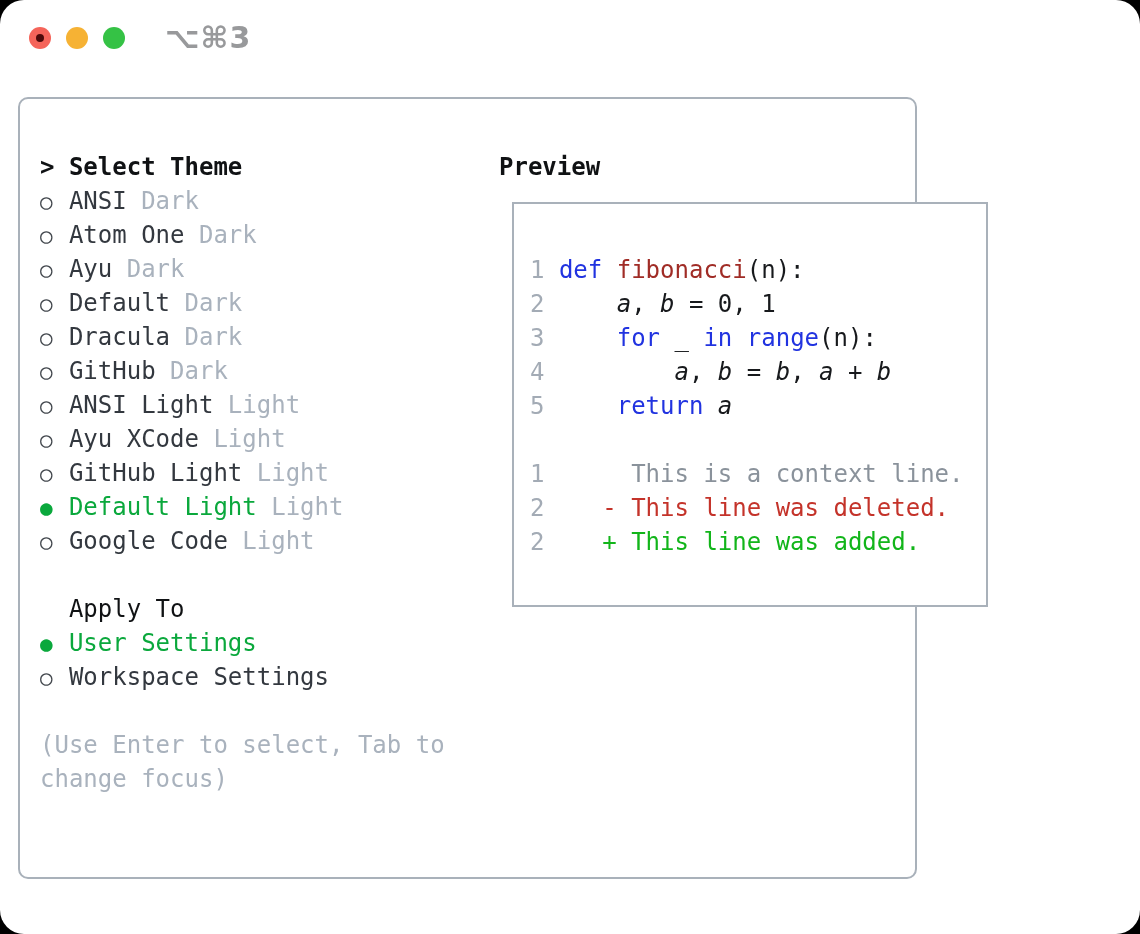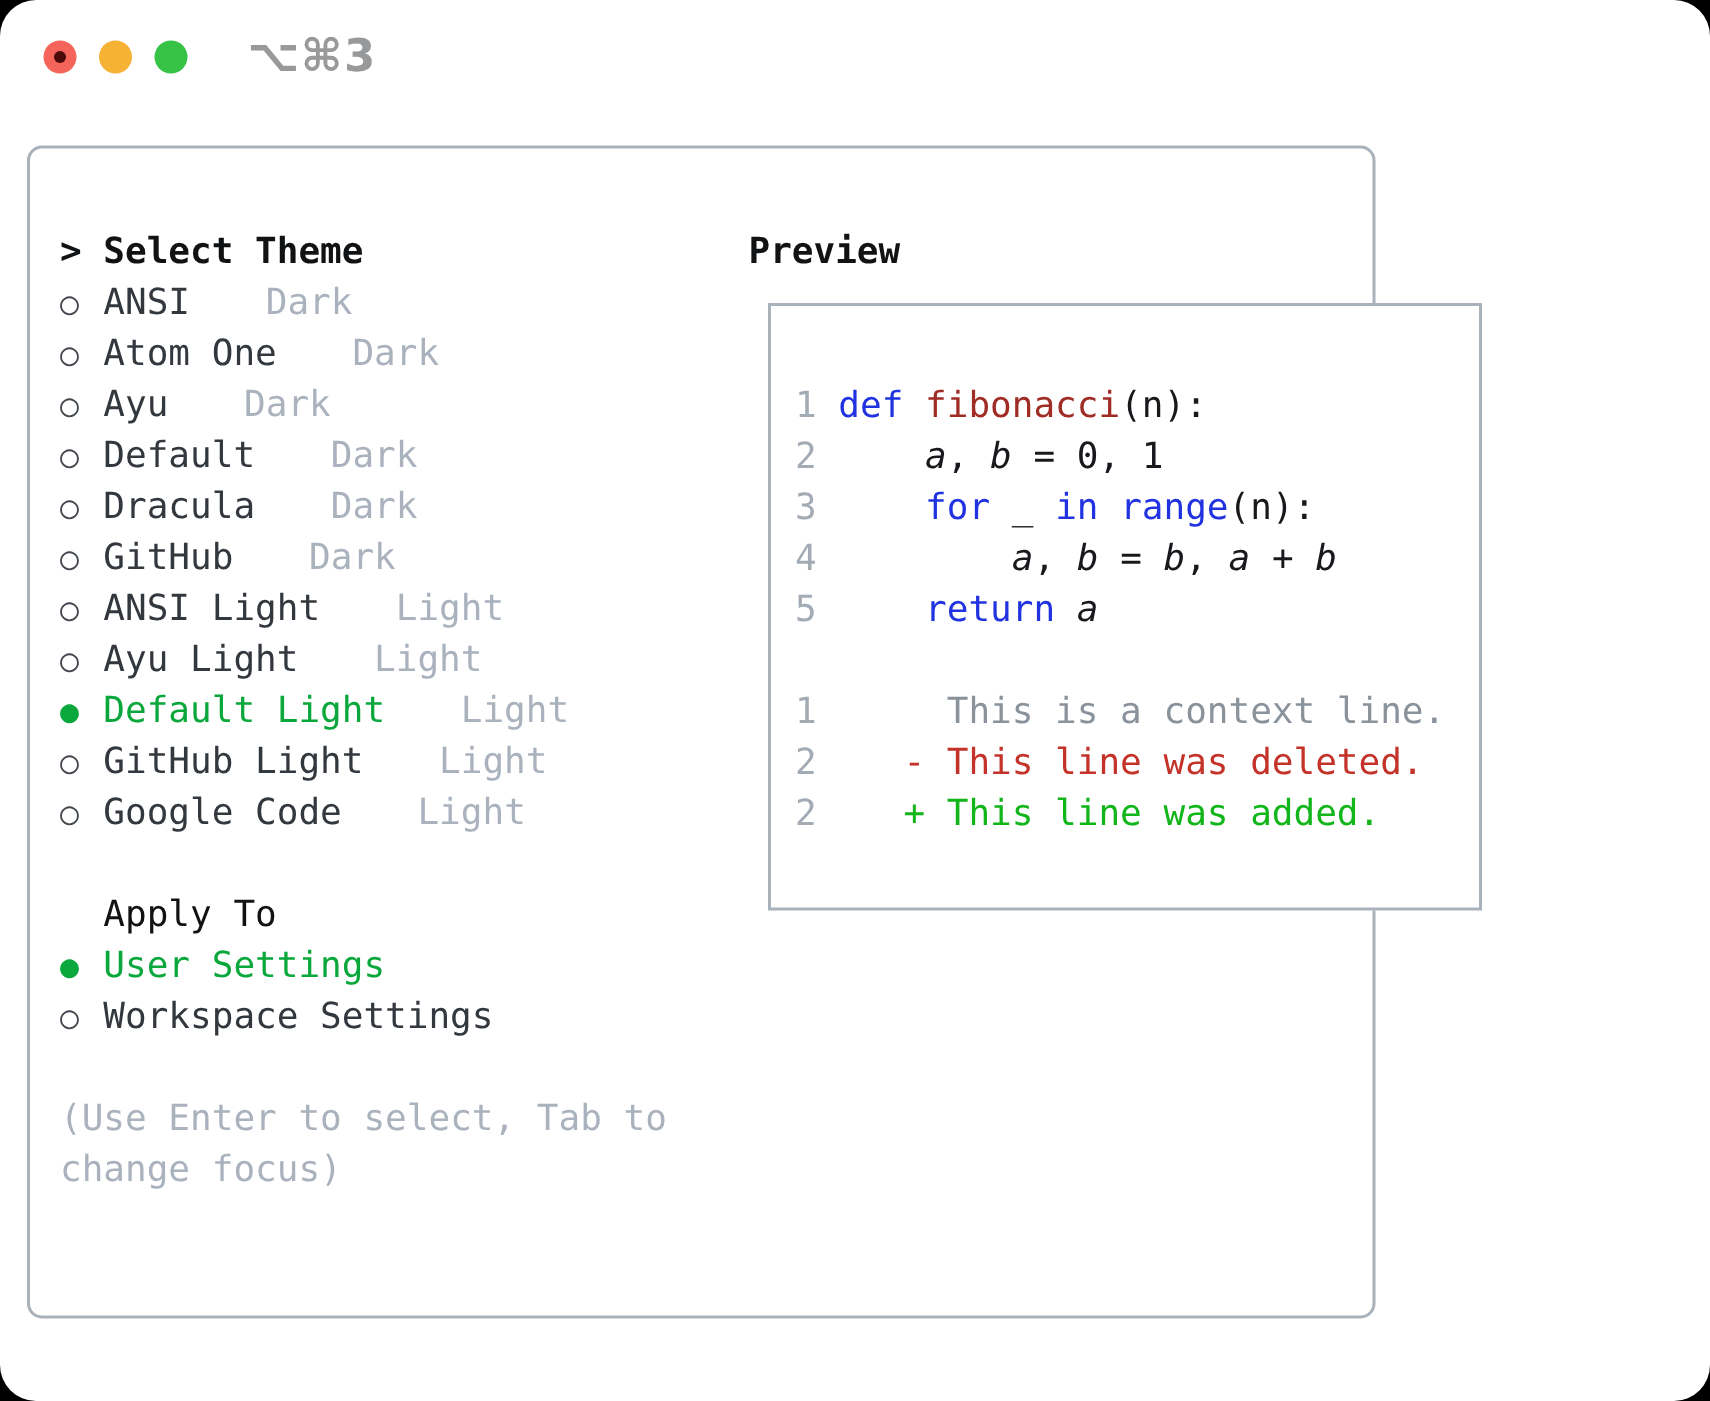--- a/index.html
+++ b/index.html
@@ -41,21 +41,21 @@
     background: #fff;
   }
   .line { height: 34px; line-height: 34px; white-space: pre; font-size: 24px; }
   
   .left-col { position: absolute; left: 20px; top: 51px; }
   .list-title { font-weight: bold; color: #101214; }
   .marker { display: inline-block; width: 28.9px; }
   .radio { color: #43484e; font-size: 21px; }
   .radio.on { color: #0aa83c; }
   .theme-name { color: #33383f; }
-  .variant { color: #a9b2bd; margin-left: 36px; }
+  .variant { color: #a9b2bd; }
   .row.selected .theme-name, .row.selected .opt-label { color: #0aa83c; }
   .opt-label { color: #33383f; }
   .section-title { color: #101214; }
   .help { color: #a9b2bd; }
   .blank { height: 34px; }
   
   .preview-title {
     position: absolute; left: 479px; top: 51px;
     font-weight: bold; color: #101214;
   }
@@ -93,23 +93,23 @@
       <div class="line list-title"><span class="marker">&gt;</span><span>Select Theme</span></div>
 
       <div id="theme-list">
           <div class="line row"><span class="marker radio">○</span><span class="theme-name">ANSI</span><span class="variant"> Dark</span></div>
           <div class="line row"><span class="marker radio">○</span><span class="theme-name">Atom One</span><span class="variant"> Dark</span></div>
           <div class="line row"><span class="marker radio">○</span><span class="theme-name">Ayu</span><span class="variant"> Dark</span></div>
           <div class="line row"><span class="marker radio">○</span><span class="theme-name">Default</span><span class="variant"> Dark</span></div>
           <div class="line row"><span class="marker radio">○</span><span class="theme-name">Dracula</span><span class="variant"> Dark</span></div>
           <div class="line row"><span class="marker radio">○</span><span class="theme-name">GitHub</span><span class="variant"> Dark</span></div>
           <div class="line row"><span class="marker radio">○</span><span class="theme-name">ANSI Light</span><span class="variant"> Light</span></div>
-          <div class="line row"><span class="marker radio">○</span><span class="theme-name">Ayu Light</span><span class="variant"> Light</span></div>
+          <div class="line row"><span class="marker radio">○</span><span class="theme-name">Ayu XCode</span><span class="variant"> Light</span></div>
+          <div class="line row"><span class="marker radio">○</span><span class="theme-name">GitHub Light</span><span class="variant"> Light</span></div>
           <div class="line row selected"><span class="marker radio on">●</span><span class="theme-name">Default Light</span><span class="variant"> Light</span></div>
-          <div class="line row"><span class="marker radio">○</span><span class="theme-name">GitHub Light</span><span class="variant"> Light</span></div>
           <div class="line row"><span class="marker radio">○</span><span class="theme-name">Google Code</span><span class="variant"> Light</span></div>
         </div>
 
       <div class="blank"></div>
 
       <div class="line section-title"><span class="marker"></span><span>Apply To</span></div>
 
       <div id="apply-list">
           <div class="line row selected"><span class="marker radio on">●</span><span class="opt-label">User Settings</span></div>
           <div class="line row"><span class="marker radio">○</span><span class="opt-label">Workspace Settings</span></div>

